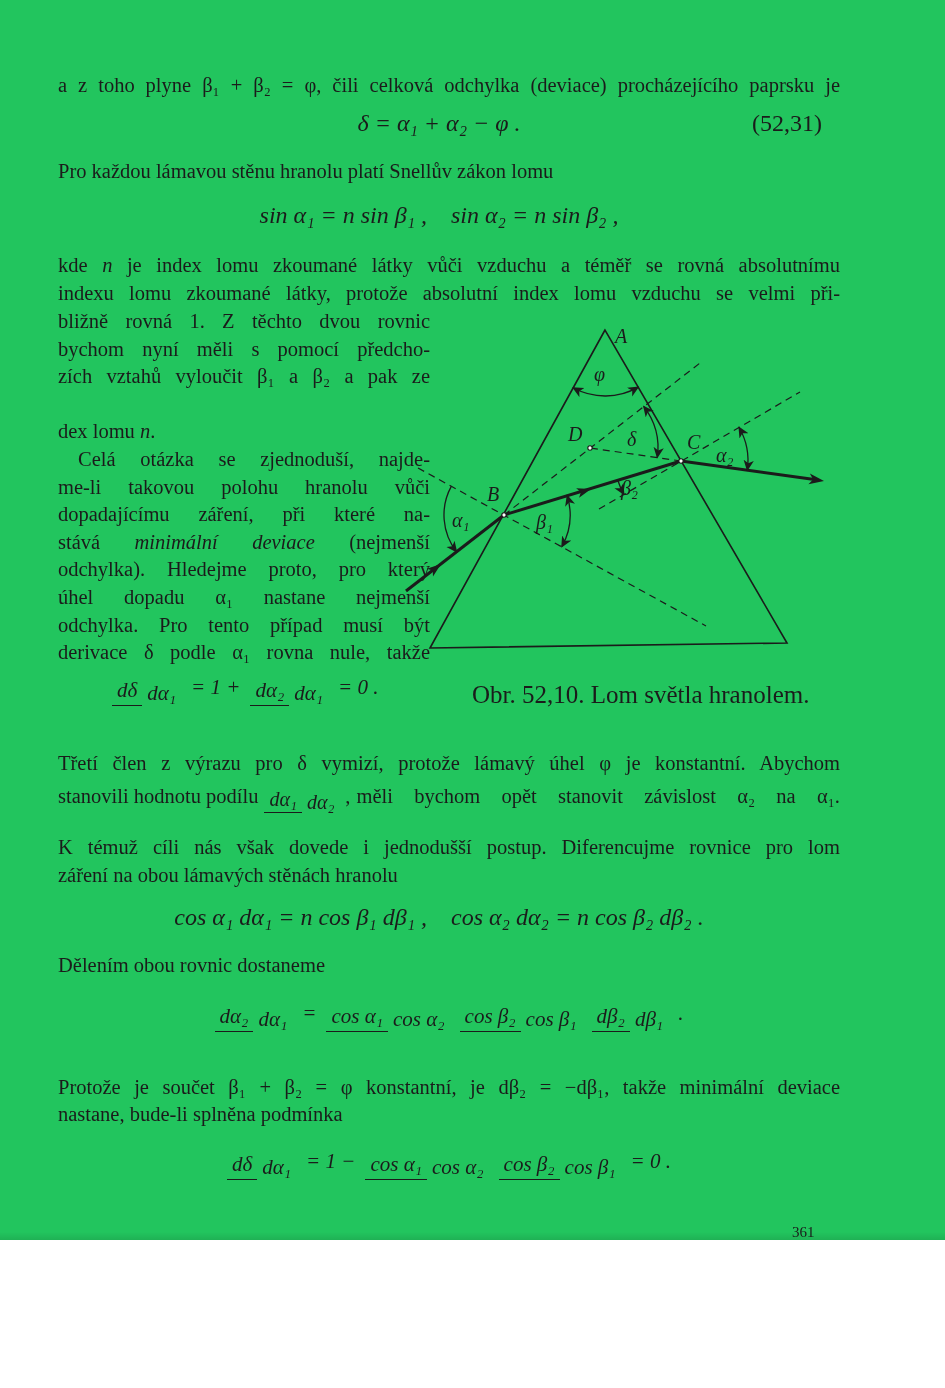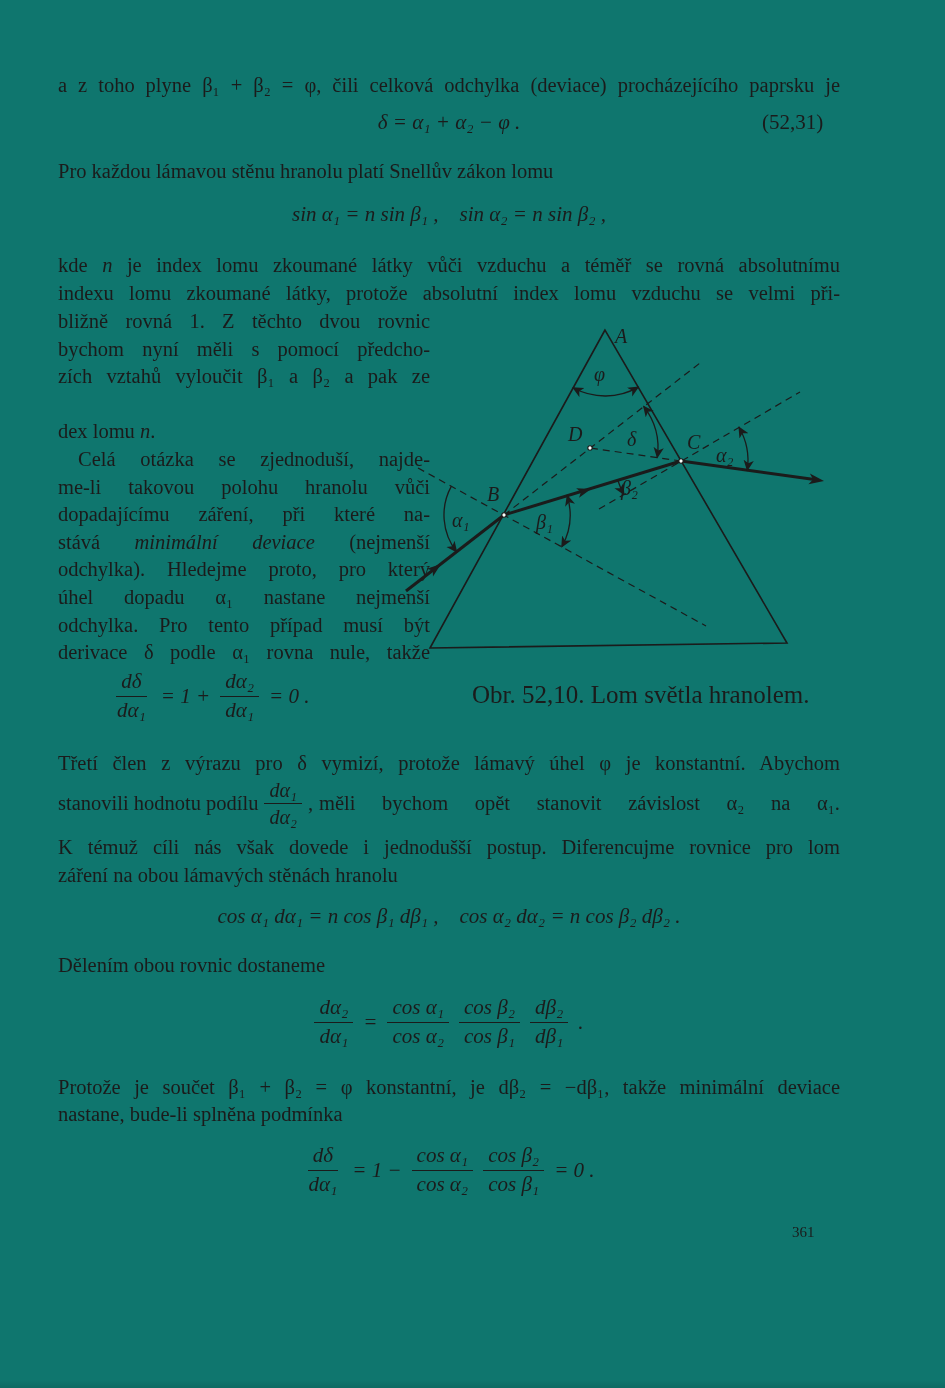--- a/index.html
+++ b/index.html
@@ -1,29 +1,29 @@
 <!DOCTYPE html>
 <html><head>
 <meta charset="utf-8">
 <style>
   html,body{margin:0;padding:0;}
-  .page{position:relative;width:945px;height:1388px;background:#0f766e;overflow:hidden;
+  .page{position:relative;width:945px;height:1240px;background:#22c55e;overflow:hidden;
         font-family:"Liberation Serif","DejaVu Serif",serif;color:#1b1b1b;}
   .abs{position:absolute;}
   .bl{font-size:20.5px;line-height:27.6px;}
   .wide{left:58px;width:782px;}
   .narrow{left:58px;width:372px;}
   .just{text-align:justify;text-align-last:justify;}
   .indent{text-indent:20px;}
   .em{font-style:italic;}
   .math{font-style:italic;white-space:pre;}
-  .eqc{position:absolute;left:58px;width:782px;text-align:center;font-size:21px;}
+  .eqc{position:absolute;left:48px;width:782px;text-align:center;font-size:24px;}
   .eqflex{position:absolute;display:flex;align-items:center;gap:10px;font-size:21px;font-style:italic;}
   .eqcenter{left:58px;width:782px;justify-content:center;}
-  .frac{display:inline-flex;flex-direction:column;align-items:center;line-height:1.12;font-style:italic;white-space:pre;}
+  .frac{display:inline-flex;flex-direction:row;align-items:center;line-height:1.12;font-style:italic;white-space:pre;margin-top:9px;}
   .frac .n{padding:0 5px 2px;border-bottom:1.5px solid #1b1b1b;}
   .frac .d{padding:2px 5px 0;}
   .eqnum{position:absolute;left:704px;top:0;font-style:normal;}
   .inline-line{position:absolute;left:58px;width:782px;top:779px;display:flex;align-items:center;gap:6px;font-size:20.5px;}
   .inline-line .post{flex:1;text-align:justify;text-align-last:justify;}
   .caption{position:absolute;left:472px;top:681px;font-size:25px;}
   .pagenum{position:absolute;left:792px;top:1224px;font-size:15px;}
   .figwrap{position:absolute;left:395px;top:315px;width:460px;height:360px;}
   .figlabel{font-style:italic;font-size:20px;fill:#1b1b1b;}
   .scan-edge{position:absolute;left:0;bottom:0;width:945px;height:8px;

